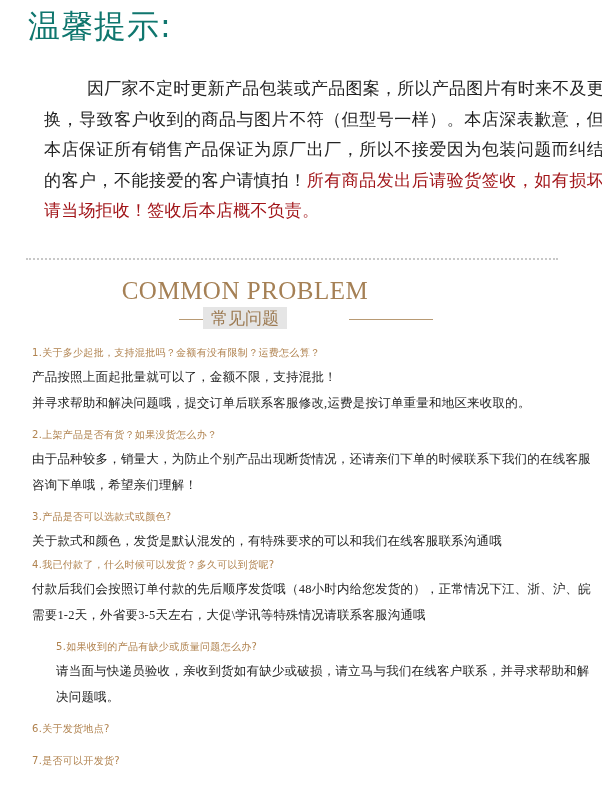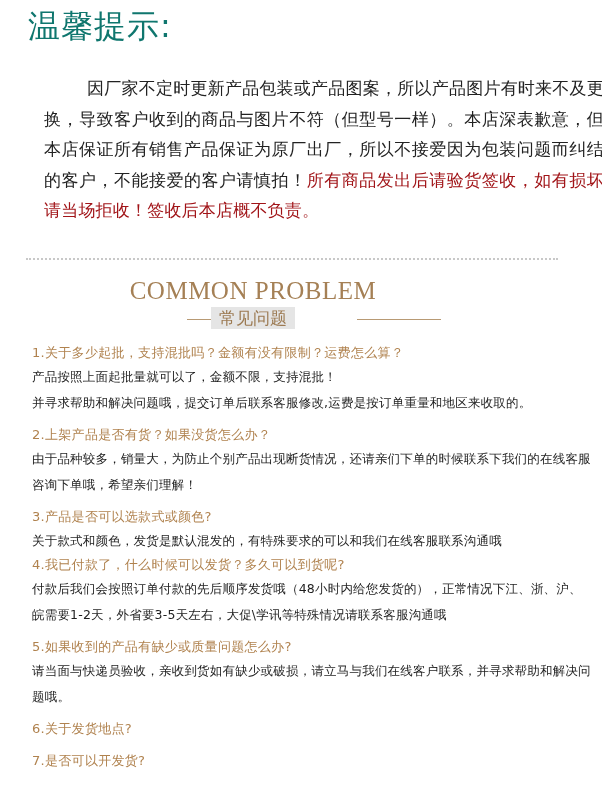--- a/index.html
+++ b/index.html
@@ -47,21 +47,21 @@
   .divider {
     position: absolute;
     left: 26px;
     top: 258px;
     width: 532px;
     height: 0;
     border-top: 2px dotted #c8c8c8;
   }
   .faq-header {
     position: absolute;
-    left: 12px;
+    left: 4px;
     top: 277px;
     width: 482px;
     text-align: center;
   }
   .faq-header .en {
     font-family: "Liberation Serif", "DejaVu Serif", serif;
     font-size: 25px;
     line-height: 28px;
     color: #a58055;
     letter-spacing: 0.5px;
@@ -94,32 +94,33 @@
   .faq-list {
     position: absolute;
     left: 32px;
     top: 342px;
     width: 560px;
   }
   .faq-item {
     margin: 0;
   }
   .faq-q {
-    font-size: 13px;
+    font-size: 10px;
     line-height: 22px;
     color: #b0824e;
     margin: 0;
     letter-spacing: 0.3px;
   }
   .faq-a {
     font-size: 12.5px;
     line-height: 26px;
     color: #1e1e1e;
     margin: 0;
     letter-spacing: 0.2px;
+    font-family: Liberation Serif, serif;
   }
 </style>
 </head>
 <body>
 
 <h1 class="notice-title">温馨提示:</h1>
 
 <p class="notice-body"><span class="indent"></span><span>因厂家不定时更新产品包装或产品图案，所以产品图片有时来不及更换，导致客户收到的商品与图片不符（但型号一样）。本店深表歉意，但本店保证所有销售产品保证为原厂出厂，所以不接爱因为包装问题而纠结的客户，不能接爱的客户请慎拍！</span><span class="warn">所有商品发出后请验货签收，如有损坏请当场拒收！签收后本店概不负责。</span></p>
 
 <div class="divider"></div>
@@ -144,21 +145,21 @@
     <p class="faq-a">由于品种较多，销量大，为防止个别产品出现断货情况，还请亲们下单的时候联系下我们的在线客服咨询下单哦，希望亲们理解！</p>
   </div>
   <div class="faq-item" style="">
     <p class="faq-q">3.产品是否可以选款式或颜色?</p>
     <p class="faq-a">关于款式和颜色，发货是默认混发的，有特殊要求的可以和我们在线客服联系沟通哦</p>
   </div>
   <div class="faq-item" style="margin-bottom:8px;">
     <p class="faq-q">4.我已付款了，什么时候可以发货？多久可以到货呢?</p>
     <p class="faq-a">付款后我们会按照订单付款的先后顺序发货哦（48小时内给您发货的），正常情况下江、浙、沪、皖需要1-2天，外省要3-5天左右，大促\学讯等特殊情况请联系客服沟通哦</p>
   </div>
-  <div class="faq-item" style="margin-bottom:8px;">
+  <div class="faq-item" style="margin-bottom:8px;margin-left:24px;">
     <p class="faq-q">5.如果收到的产品有缺少或质量问题怎么办?</p>
     <p class="faq-a">请当面与快递员验收，亲收到货如有缺少或破损，请立马与我们在线客户联系，并寻求帮助和解决问题哦。</p>
   </div>
   <div class="faq-item" style="margin-bottom:10px;">
     <p class="faq-q">6.关于发货地点?</p>
   </div>
   <div class="faq-item">
     <p class="faq-q">7.是否可以开发货?</p>
 
   </div>

